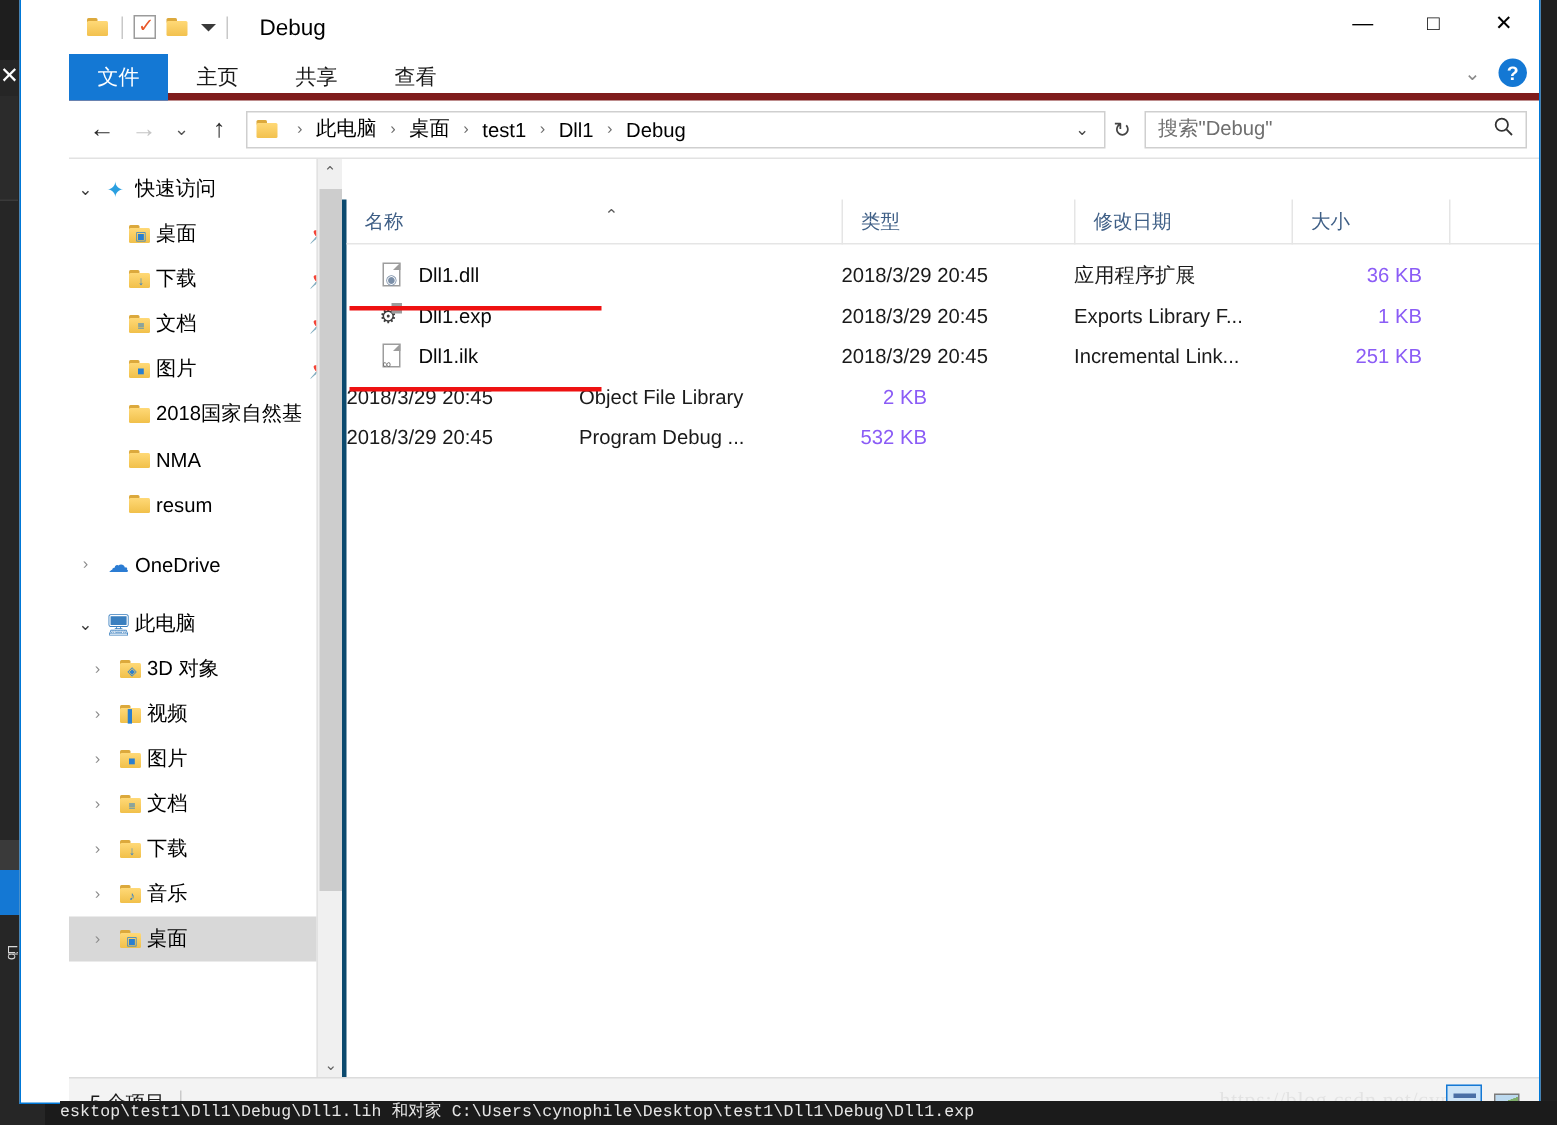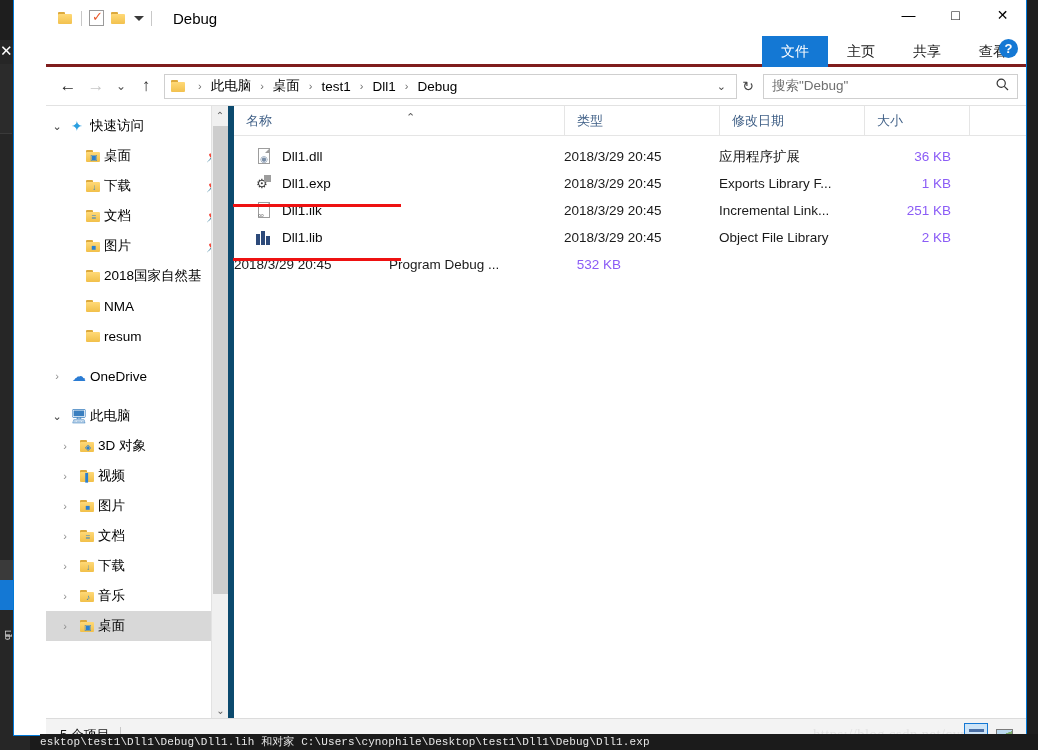--- a/index.html
+++ b/index.html
@@ -44,21 +44,21 @@
   .icon-props { width: 15px; height: 16px; border: 1px solid #9b9b9b; background: #fff; position: relative; }
   .icon-props::after { content: "\2713"; position: absolute; left: 2px; top: -2px; color: #e8582a; font-size: 13px; font-weight: bold; }
   .caret-down { width: 0; height: 0; border-left: 5px solid transparent; border-right: 5px solid transparent;
                 border-top: 5px solid #3a3a3a; display: inline-block; }
   .win-title { margin-left: 14px; font-size: 15px; color: #000; }
 
   .wincontrols { position: absolute; right: 0; top: 0; display: flex; }
   .wc { width: 47px; height: 30px; display: flex; align-items: center; justify-content: center; color: #000; font-size: 14px; }
 
   
-  .ribbon { position: relative; height: 31px; background: #fff; border-bottom: 3px solid #7f1d1d; display: flex; align-items: flex-start; justify-content: flex-end; }
+  .ribbon { position: relative; height: 31px; background: #fff; border-bottom: 5px solid #7f1d1d; display: flex; align-items: flex-start; }
   .tab { height: 31px; padding: 0 19px; display: flex; align-items: center; font-size: 14px; color: #1a1a1a; }
   .tab.active { background: #1478d4; color: #fff; }
   .ribbon-right { position: absolute; right: 8px; top: 3px; display: flex; align-items: center; gap: 12px; }
   .chev { color: #8a8a8a; font-size: 13px; }
   .helpbtn { width: 19px; height: 19px; border-radius: 50%; background: #1478d4; color: #fff;
              font-size: 13px; font-weight: bold; display: flex; align-items: center; justify-content: center; }
 
   
   .addrrow { height: 38px; display: flex; align-items: center; padding: 0 8px; background: #fff; }
   .navbtn { width: 28px; height: 28px; display: flex; align-items: center; justify-content: center; font-size: 17px; color: #2b2b2b; }
@@ -100,21 +100,21 @@
   .fld::after { content: ""; position: absolute; left: 0; top: 2px; width: 14px; height: 10px;
                 background: linear-gradient(180deg,#ffd977,#f1c04a); border-radius: 1px; }
   .fld .badge { position: absolute; left: 4px; top: 4px; width: 9px; height: 8px; z-index: 2;
                 font-size: 8px; line-height: 8px; text-align: center; color: #2a7fd0; }
 
   .sb-track { position: absolute; right: 0; top: 0; width: 17px; height: 613px; background: #f0f0f0; border-left: 1px solid #e2e2e2; }
   .sb-arrow { height: 18px; display: flex; align-items: center; justify-content: center; color: #606060; font-size: 10px; }
   .sb-thumb { position: absolute; left: 1px; top: 20px; width: 15px; height: 468px; background: #cdcdcd; }
 
   
-  .filepane { position: relative; flex: 1; background: #fff; border-left: 6px solid #0c4a6e; }
+  .filepane { position: relative; flex: 1; background: #fff; border-left: 3px solid #0c4a6e; margin-top: 27px; }
   .colhead { height: 30px; display: flex; align-items: center; border-bottom: 1px solid #e5e5e5; position: relative; }
   .col { font-size: 13px; color: #3f5f86; padding-left: 12px; height: 30px; line-height: 30px;
          border-left: 1px solid #e5e5e5; position: relative; }
   .col:first-child { border-left: none; }
   .c-name { width: 330px; }
   .c-date { width: 145px; }
   .c-type { width: 155px; }
   .c-size { width: 105px; }
   .sortcaret { position: absolute; left: 172px; top: -4px; color: #5a5a5a; font-size: 11px; }
 
@@ -456,28 +456,20 @@
                   <span class="mark">∞</span>
                 </span>
               <span>Dll1.ilk</span>
             </div>
             <div class="f-date">2018/3/29 20:45</div>
             <div class="f-type">Incremental Link...</div>
             <div class="f-size">251 KB</div>
           </div>
 
           <div class="frow">
-            <div class="f-name">
-              <span class="fi lib">
-                  <i style="height:11px"></i>
-                  <i style="height:14px"></i>
-                  <i style="height:9px"></i>
-                </span>
-              <span>Dll1.lib</span>
-            </div>
             <div class="f-date">2018/3/29 20:45</div>
             <div class="f-type">Object File Library</div>
             <div class="f-size">2 KB</div>
           </div>
 
           <div class="frow">
             <div class="f-date">2018/3/29 20:45</div>
             <div class="f-type">Program Debug ...</div>
             <div class="f-size">532 KB</div>
           </div>

